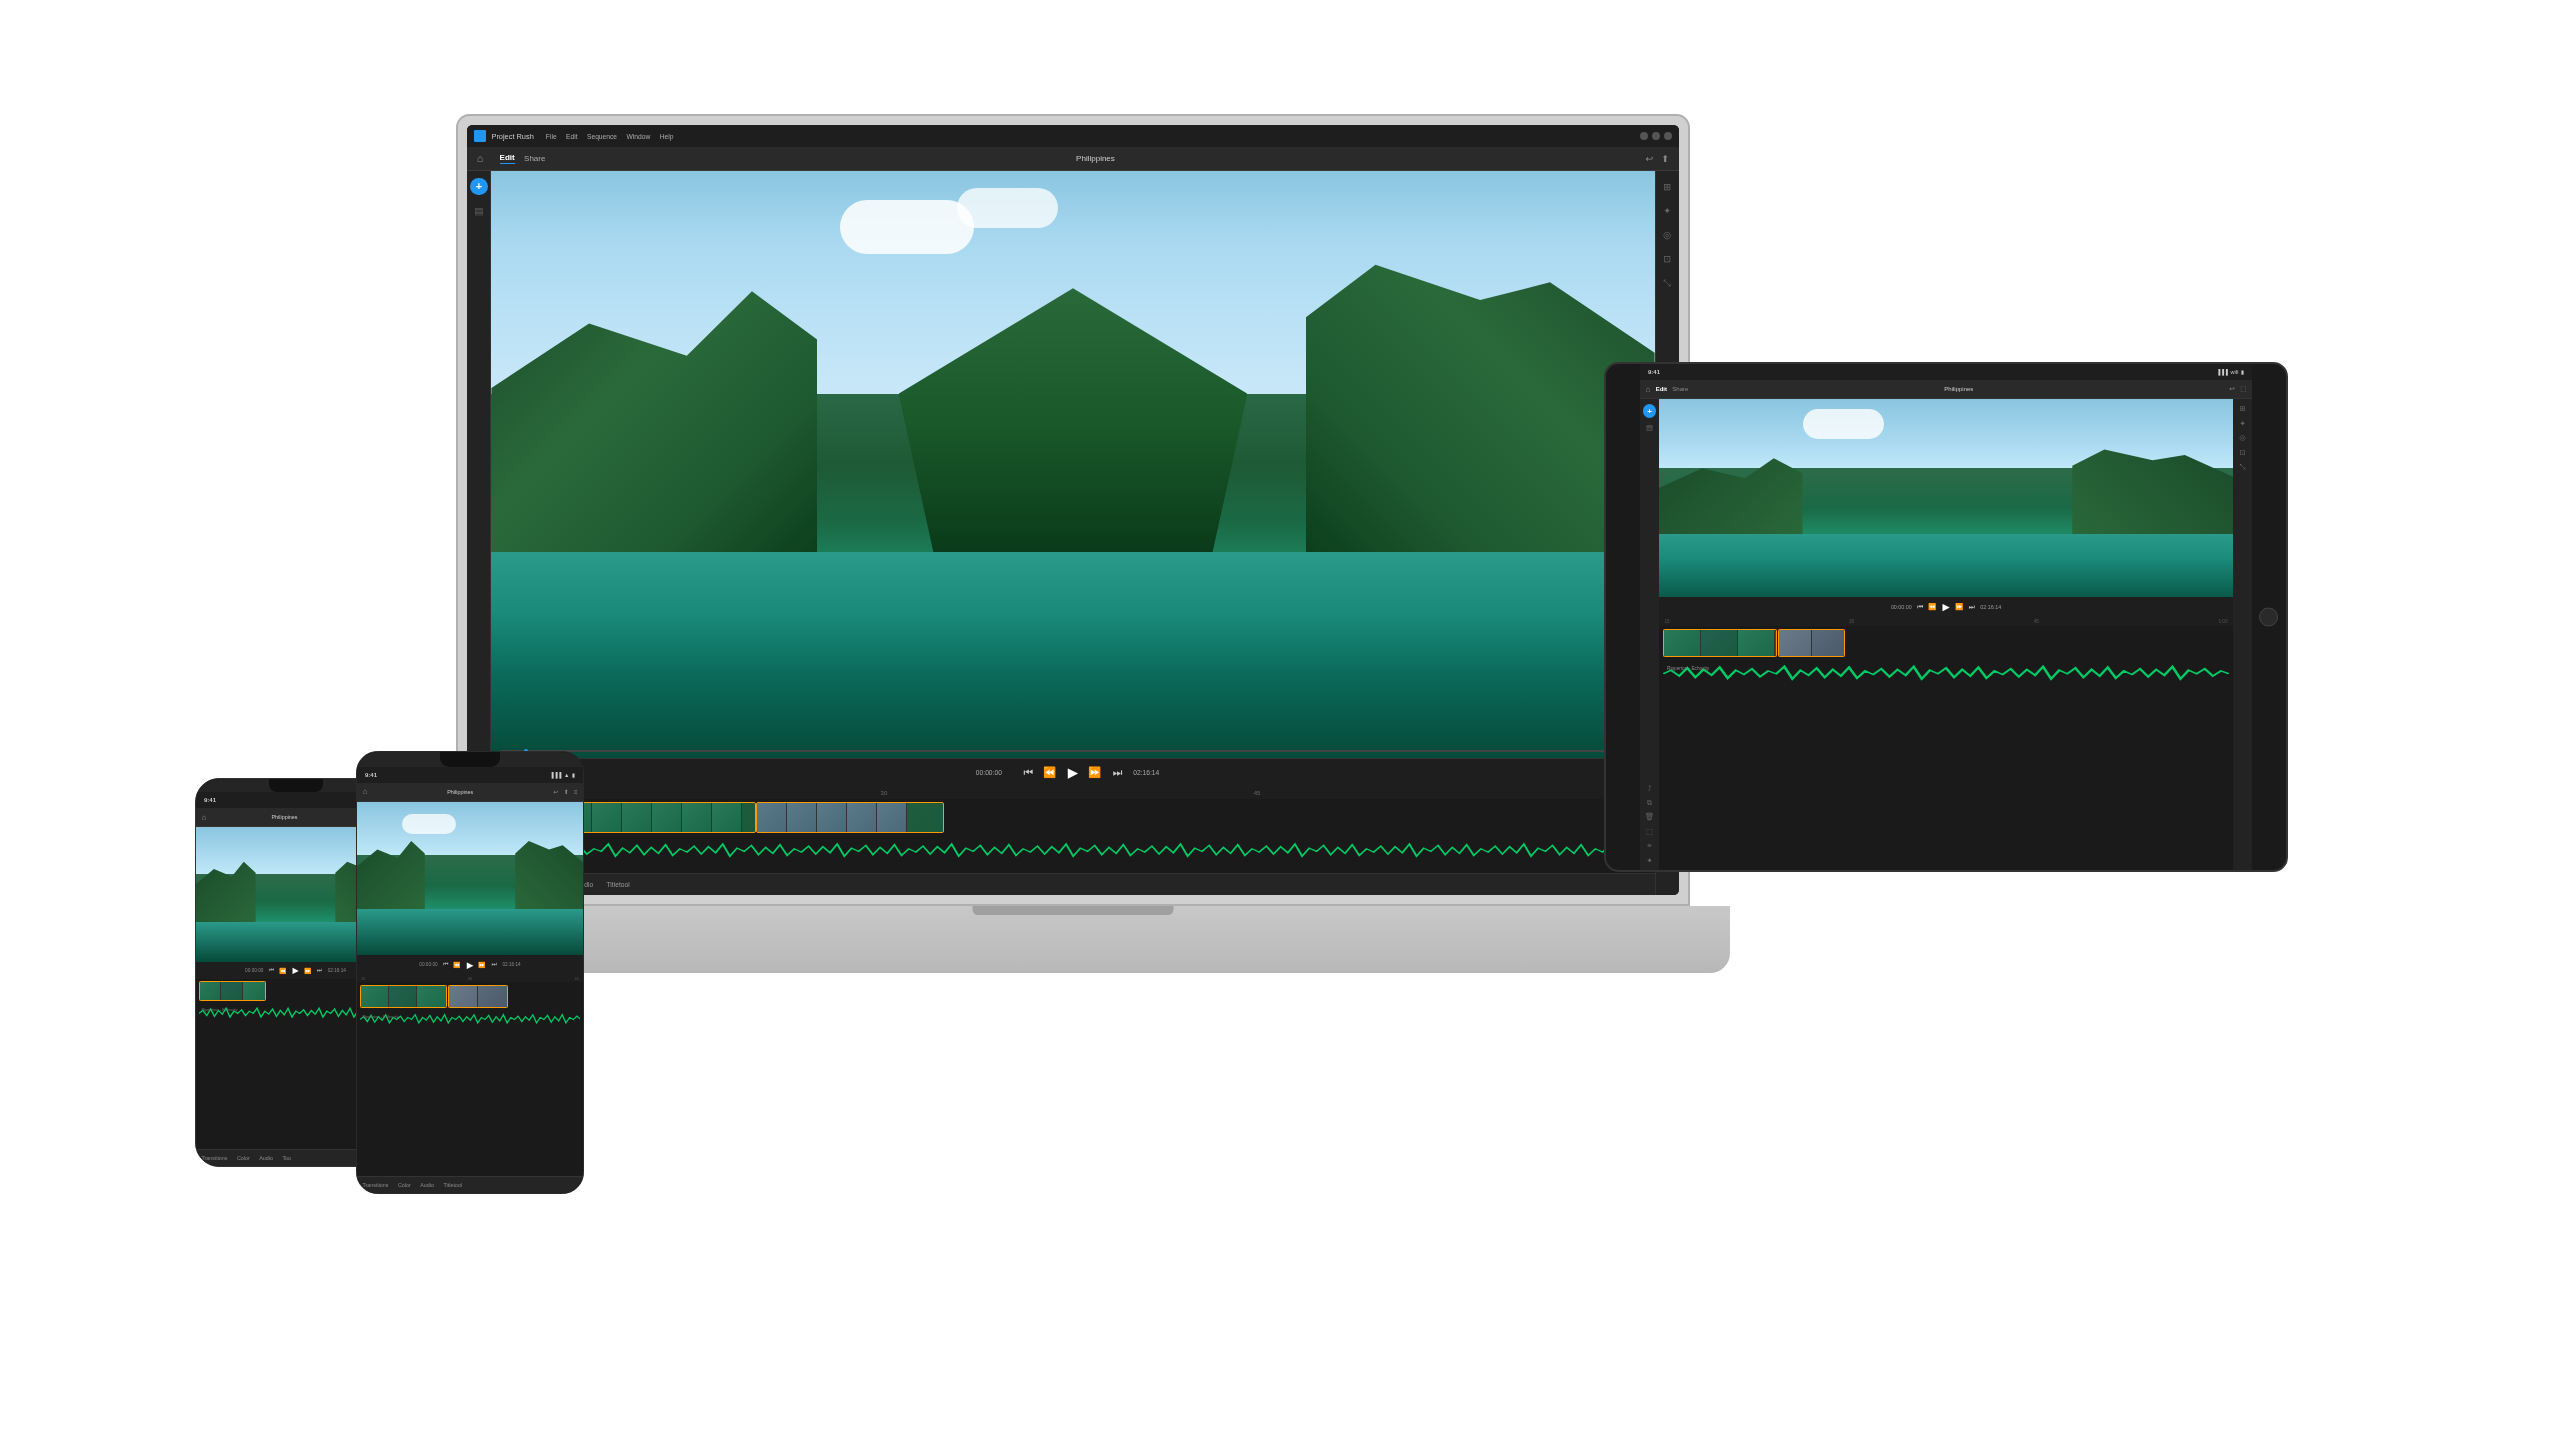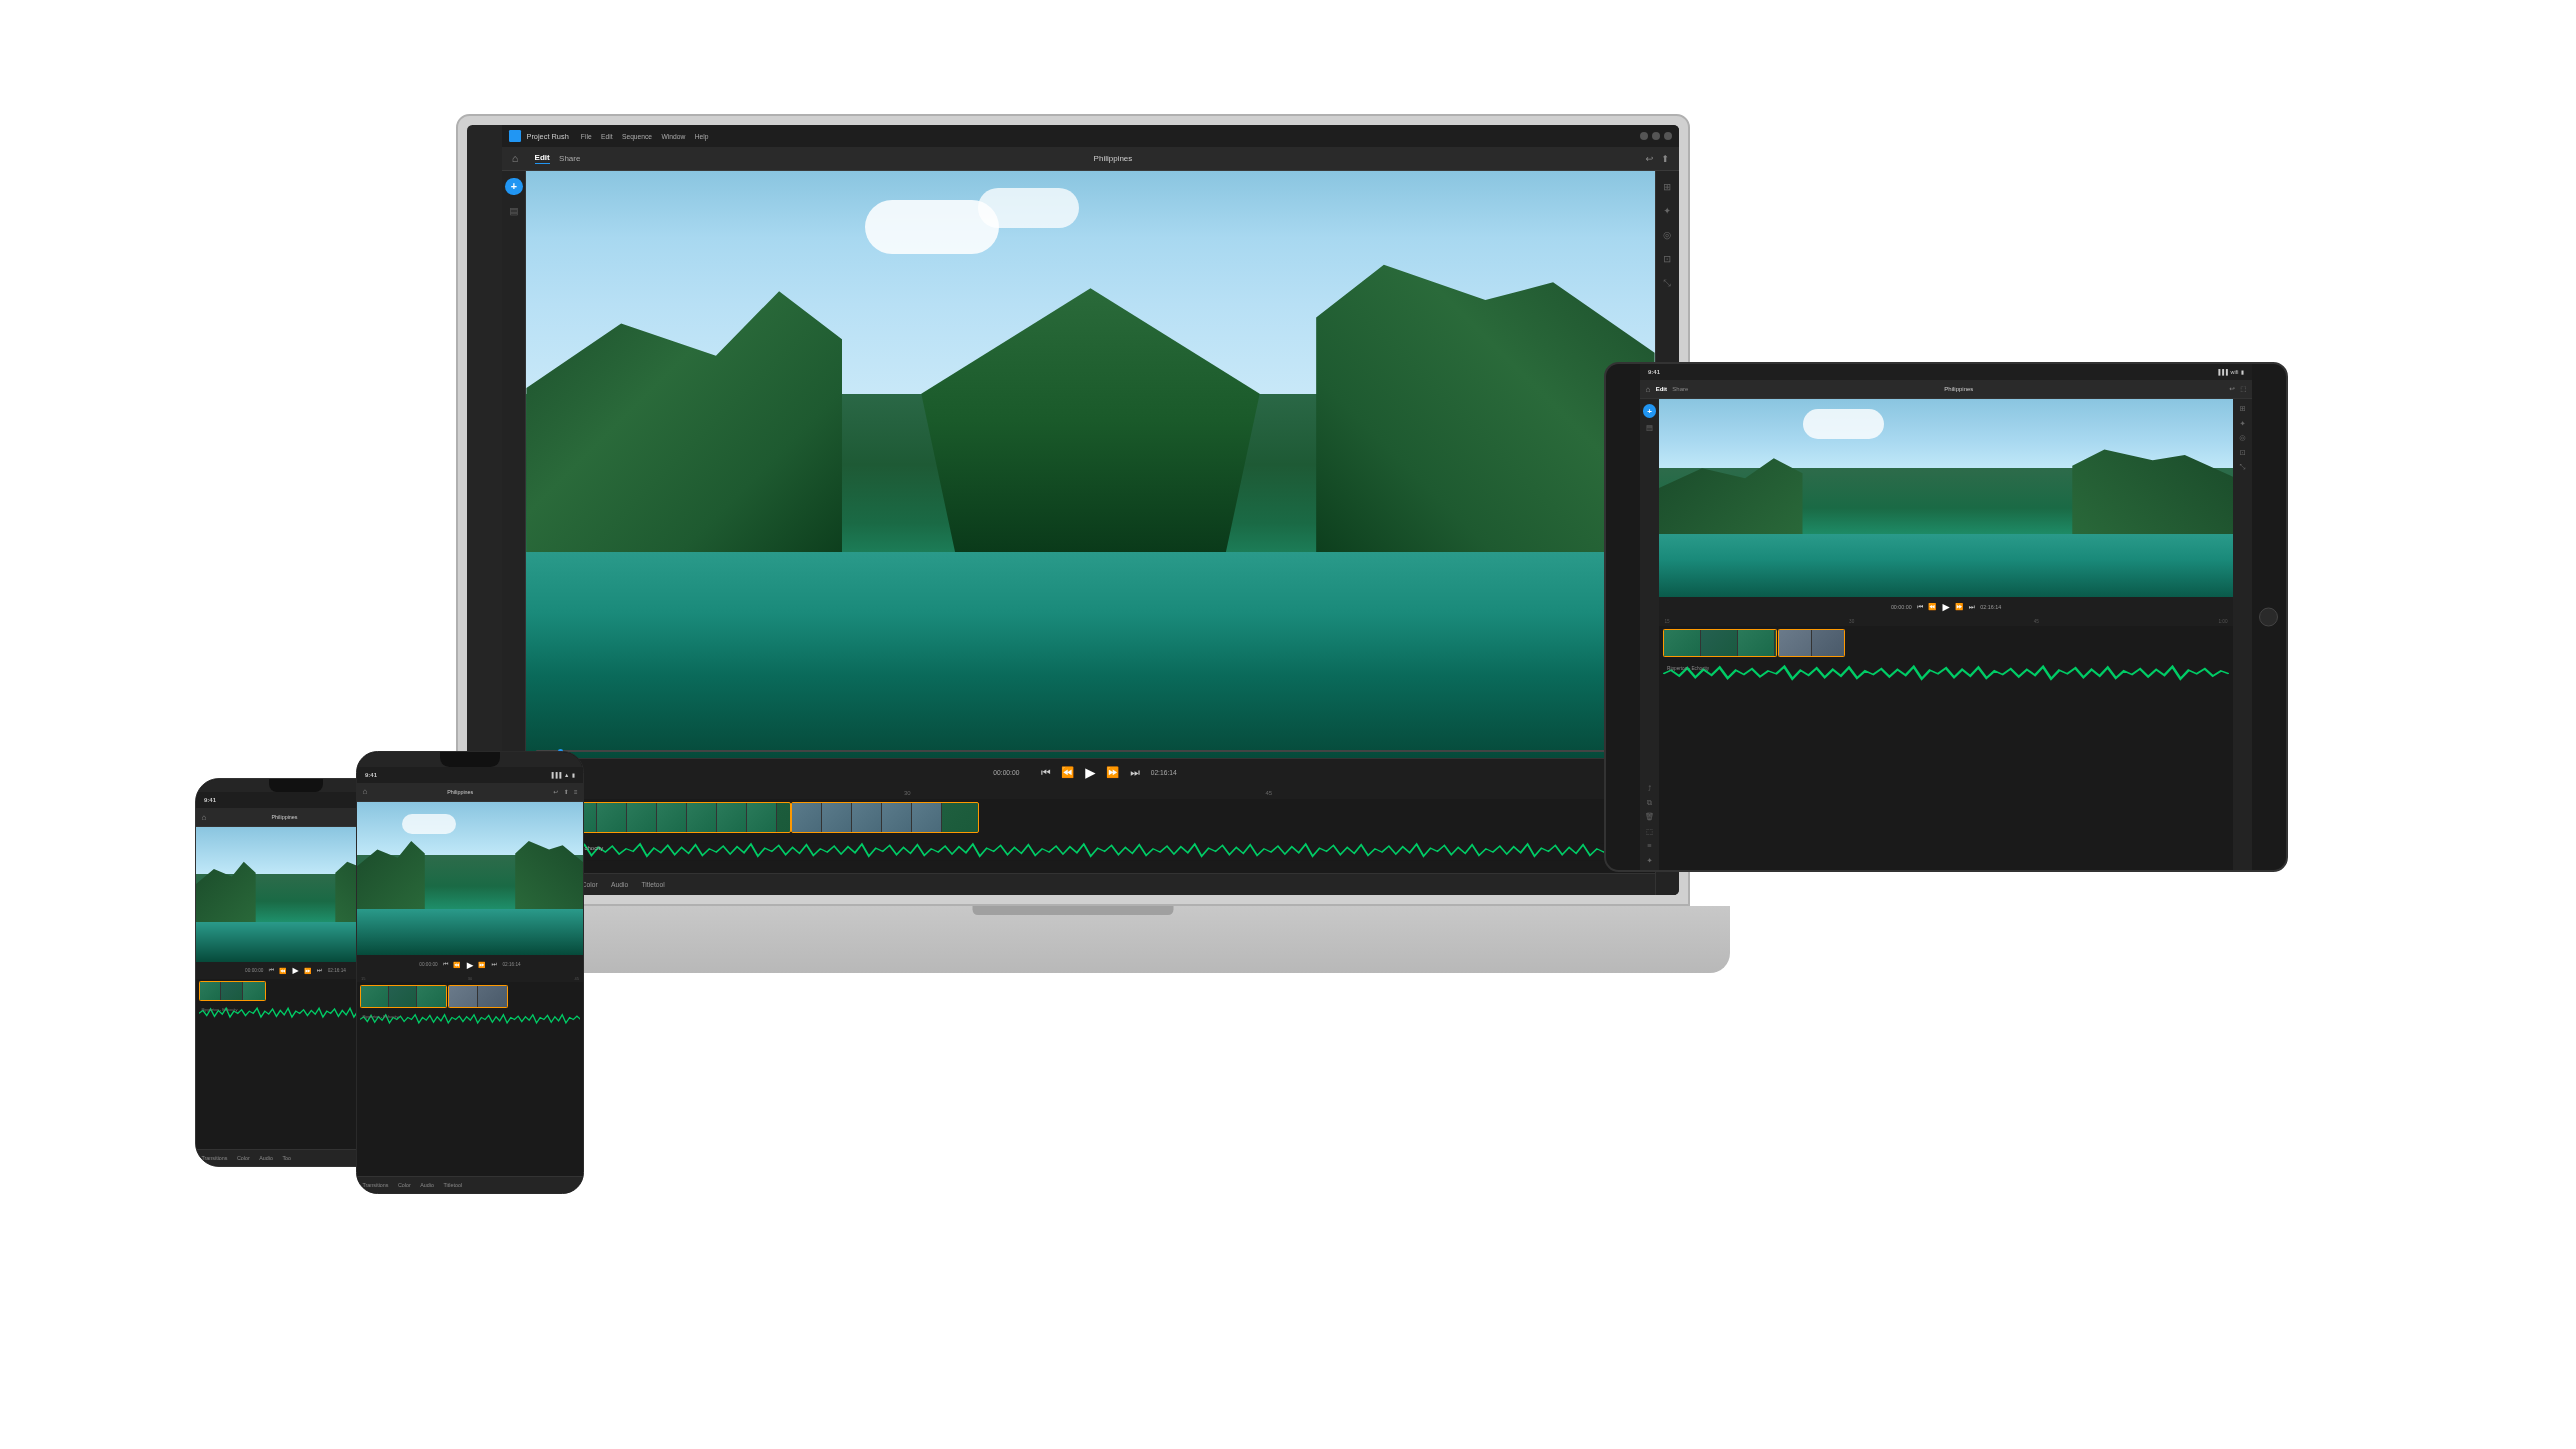--- a/index.html
+++ b/index.html
@@ -77,21 +77,20 @@
       border-radius: 0 0 5.4px 5.4px;
     }
 
     
     .app-ui {
       width: 100%;
       height: 100%;
       background: #252525;
       display: flex;
       flex-direction: column;
-      padding-left: 35px;
     }
 
     .app-titlebar {
       height: 21.5px;
       background: #1e1e1e;
       display: flex;
       align-items: center;
       padding: 0 6.7px;
       gap: 5.4px;
     }

